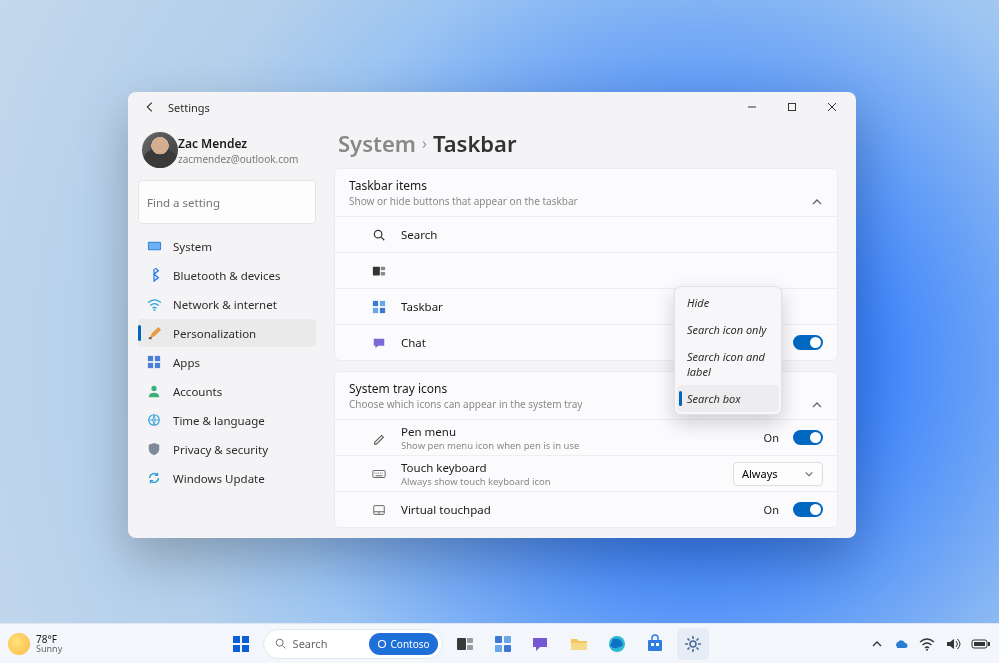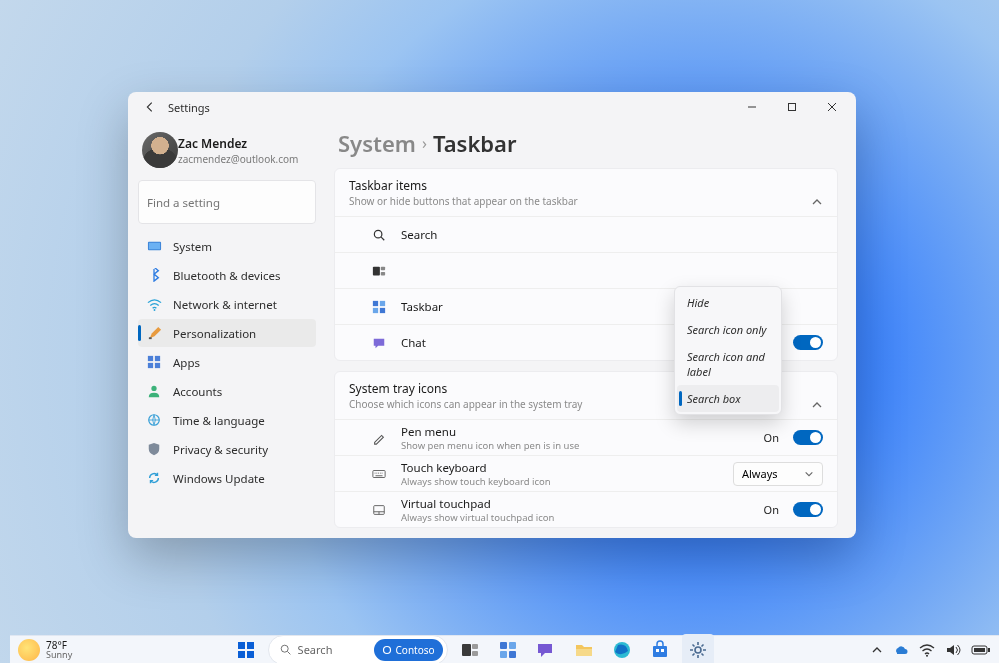--- a/index.html
+++ b/index.html
@@ -60,21 +60,21 @@
   .selectbox { height:24px; min-width:90px; border:1px solid #ddd; border-radius:4px; background:#fdfdfd; display:flex; align-items:center; padding:0 8px; font-size:11px; gap:8px; cursor:pointer; }
   .selectbox .chev { margin-left:auto; }
 
   
   .flyout { position:absolute; right:74px; top:194px; width:108px; background:#f7f7f9; border:1px solid #e2e2e5; border-radius:6px; box-shadow:0 8px 20px rgba(0,0,0,.18); padding:2px; z-index:10; }
   .fly-item { font-size:11px; padding:6px 10px; border-radius:4px; color:#2d2d2d; cursor:pointer; position:relative;font-style:italic; }
   .fly-item.selected { background:#ededef; }
   .fly-item.selected::before { content:""; position:absolute; left:2px; top:6px; bottom:6px; width:2.5px; background:#0067c0; border-radius:2px; }
 
   
-  .taskbar { position:absolute; left:10px; right:0; bottom:0; height:28px; background:#f3f6fb; display:flex; align-items:center; padding:0 8px; gap:10px; border-top:1px solid #e0e7f2; }
+  .taskbar { position:absolute; left:0; right:0; bottom:0; height:40px; background:#f3f6fb; display:flex; align-items:center; padding:0 8px; gap:10px; border-top:1px solid #e0e7f2; }
   .weather { display:flex; align-items:center; gap:6px; }
   .weather-ico { width:22px; height:22px; border-radius:50%; background:radial-gradient(circle at 40% 40%,#ffe478,#ffb547); }
   .weather-text { line-height:1; }
   .wt-temp { font-size:10px; color:#1a1a1a; }
   .wt-cond { font-size:9px; color:#666;text-align:right; }
   .tb-center { margin:0 auto; display:flex; align-items:center; gap:6px; }
   .tb-btn { width:32px; height:32px; border-radius:4px; display:flex; align-items:center; justify-content:center; cursor:pointer; }
   .tb-search { height:30px; width:180px; border-radius:15px; background:#fff; border:1px solid #e3e7ee; display:flex; align-items:center; padding:0 4px 0 10px; font-size:11px; color:#666; gap:6px; }
   .contoso { height:22px; border-radius:11px; background:#1f6fd8; color:#fff; font-size:10px; display:flex; align-items:center; gap:4px; padding:0 8px; }
   .tb-btn.active { background:#e6edf7; }
@@ -319,21 +319,20 @@
         </div>
         <div class="row">
           <span class="row-ico">
               <svg width="14" height="14" viewBox="0 0 16 16">
                 <rect x="2" y="3" width="12" height="10" rx="1" fill="none" stroke="#555"></rect>
                 <path d="M2 10h12M8 10v3" stroke="#555"></path>
               </svg>
             </span>
           <div class="row-text">
               <div class="row-label">Virtual touchpad</div>
-              <div class="row-desc">Always show virtual touchpad icon</div>
             </div>
           <span class="toggle-lbl">On</span>
           <div class="toggle"></div>
         </div>
       </div>
 
     </div>
   </div>
 
   <div class="flyout">

